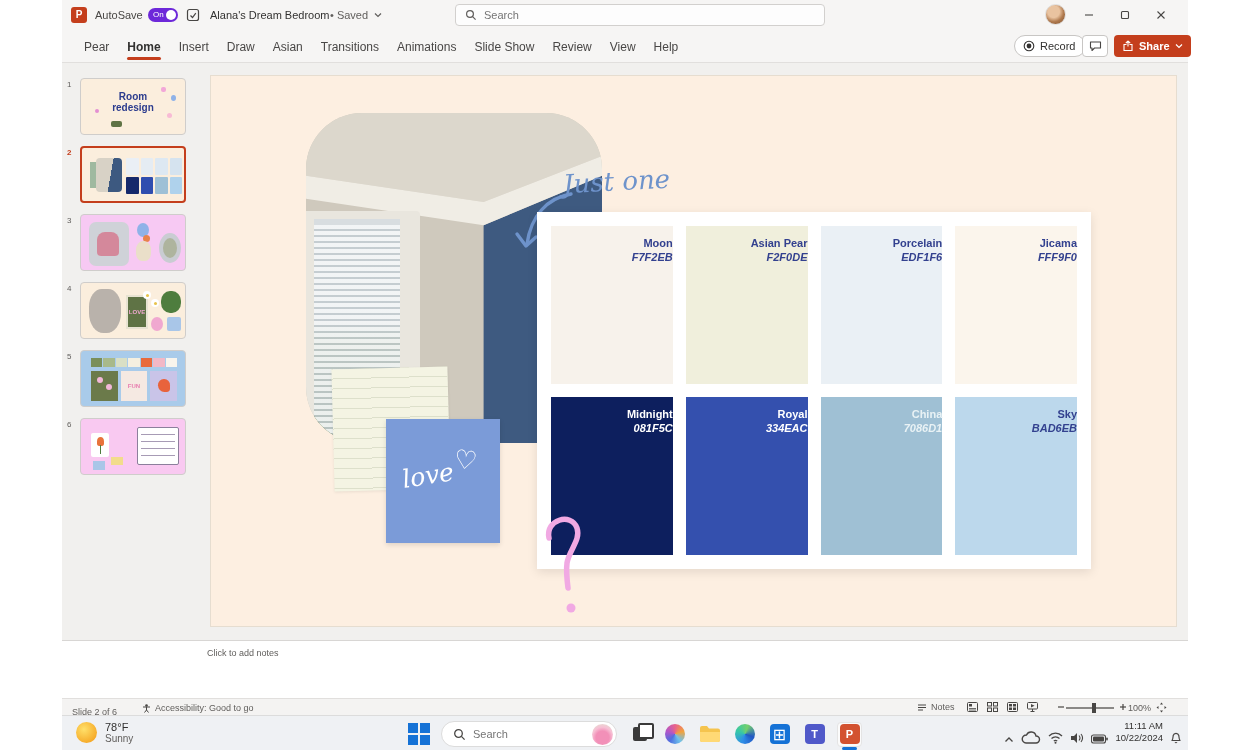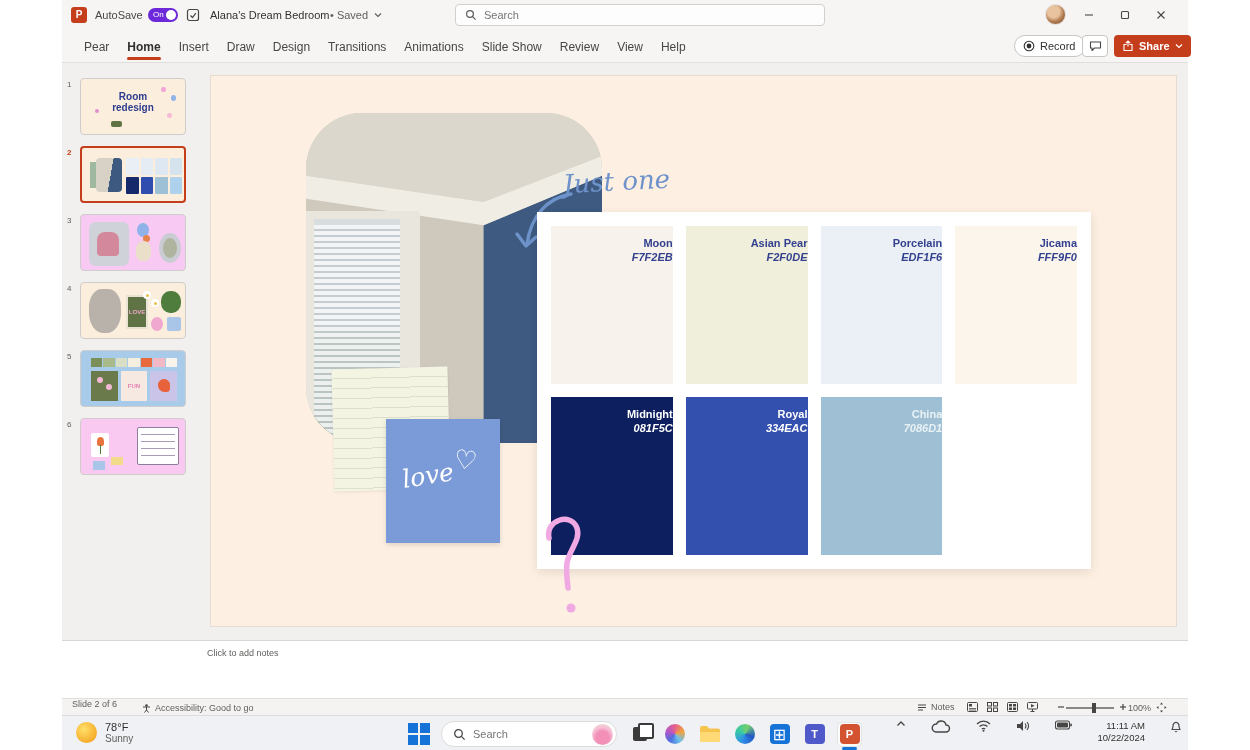--- a/index.html
+++ b/index.html
@@ -95,21 +95,21 @@
   .palette-card { position:absolute; left:326px; top:136px; width:554px; height:357px; background:#fff; box-shadow:0 3px 10px rgba(0,0,0,0.10); padding:14px; display:grid; grid-template-columns:repeat(4,1fr); grid-template-rows:repeat(2,1fr); gap:13px; }
   .swatch { padding:11px 0 7px 13px;text-align:right; }
   .swatch .sw-name { font-size:11px; font-weight:bold; }
   .swatch .sw-hex { font-size:11px; font-weight:bold; margin-top:2px;font-style:italic; }
   .qmark-svg { position:absolute; left:330px; top:432px; }
 
   
   .notes-area { position:absolute; left:0; top:640px; width:100%; height:58px; background:#ffffff; border-top:1px solid #d8d6d4; }
   .notes-placeholder { position:absolute; left:145px; top:7px; font-size:9px; color:#605e5c; }
   .statusbar { position:absolute; left:0; top:698px; width:100%; height:17px; background:#f4f3f2; border-top:1px solid #e1dfdd; font-size:9px; color:#605e5c; }
-  .sb-slide { position:absolute; left:10px; top:0; }
+  .sb-slide { position:absolute; left:10px; top:8px; }
   .sb-access { position:absolute; left:80px; top:4px; display:flex; gap:4px; align-items:center; }
   .sb-notes { position:absolute; left:855px; top:3px; display:flex; gap:4px; align-items:center; }
   .sb-viewicons { position:absolute; left:905px; top:3px; display:flex; gap:9px; align-items:center; color:#484644; }
   .sb-zoomout { position:absolute; left:995px; top:4px; }
   .sb-slider { position:absolute; left:1004px; top:8px; width:48px; height:2px; background:#8a8886; }
   .sb-thumb { position:absolute; left:26px; top:-4px; width:4px; height:10px; background:#484644; }
   .sb-zoomin { position:absolute; left:1057px; top:4px; }
   .sb-zoomlvl { position:absolute; left:1066px; top:4px; }
   .sb-fit { position:absolute; left:1094px; top:3px; }
 
@@ -128,21 +128,21 @@
   .tb-icon { width:25px; height:25px; display:flex; align-items:center; justify-content:center; position:relative; }
   .tb-icon.active-app { background:#fbfbfb; border:1px solid #e4e4e4; border-radius:4px; }
   .tb-icon.active-app::after { content:""; position:absolute; left:4px; bottom:-4px; width:15px; height:3px; background:#1572D6; border-radius:2px; }
   .taskview-a { width:14px; height:14px; background:#3a3a3a; border-radius:2px; position:relative; }
   .taskview-a::after { content:""; position:absolute; left:5px; top:-4px; width:12px; height:12px; background:#fff; border:2px solid #3a3a3a; border-radius:2px; }
   .copilot { width:20px; height:20px; border-radius:50%; background:conic-gradient(#E8628C,#F2A23C,#6FC2EB,#4E6FE0,#B056C9,#E8628C); }
   .edge { width:20px; height:20px; border-radius:50%; background:conic-gradient(from 200deg,#2F8FE8,#35C7A8,#74D06C,#2258C4,#2F8FE8); }
   .store { width:20px; height:20px; background:#1572D6; border-radius:4px; color:#fff; display:flex; align-items:center; justify-content:center; }
   .teams { width:20px; height:20px; background:#5059C9; border-radius:4px; color:#fff; font-size:11px; font-weight:bold; display:flex; align-items:center; justify-content:center; }
   .ppt-task { width:20px; height:20px; background:#D35230; border-radius:4px; color:#fff; font-size:11px; font-weight:bold; display:flex; align-items:center; justify-content:center; }
-  .tray { position:absolute; right:6px; top:4px; display:flex; align-items:flex-start; gap:25px; color:#484644; }
+  .tray { position:absolute; right:6px; top:4px; display:flex; align-items:flex-end; gap:7px; color:#484644; }
   .tray .clock { text-align:right; font-size:9.5px; color:#323130; line-height:12px; }
   svg { display:block; }
 </style>
 </head>
 <body>
 
 <div class="screen">
 
   <div class="titlebar">
     <div class="ppt-appicon">P</div>
@@ -191,21 +191,21 @@
         </svg>
     </div>
   </div>
 
   <div class="ribbon">
     <div class="tabs">
       <span class="tab">Pear</span>
       <span class="tab active">Home</span>
       <span class="tab">Insert</span>
       <span class="tab">Draw</span>
-      <span class="tab">Design</span>
+      <span class="tab">Asian</span>
       <span class="tab">Transitions</span>
       <span class="tab">Animations</span>
       <span class="tab">Slide Show</span>
       <span class="tab">Review</span>
       <span class="tab">View</span>
       <span class="tab">Help</span>
     </div>
     <div class="record-btn">
       <span>
         <svg width="12" height="12" viewBox="0 0 12 12">
@@ -382,20 +382,24 @@
         <div class="sw-hex">081F5C</div>
       </div>
       <div class="swatch" style="background: rgb(52, 80, 174); color: rgb(255, 255, 255);">
         <div class="sw-name">Royal</div>
         <div class="sw-hex">334EAC</div>
       </div>
       <div class="swatch" style="background: rgb(159, 192, 212); color: rgb(233, 242, 245);">
         <div class="sw-name">China</div>
         <div class="sw-hex">7086D1</div>
       </div>
+      <div class="swatch" style="background: rgb(188, 216, 236); color: rgb(51, 65, 143);">
+        <div class="sw-name">Sky</div>
+        <div class="sw-hex">BAD6EB</div>
+      </div>
     </div>
 
     <div class="qmark-svg">
       <svg width="50" height="125" viewBox="0 0 50 125">
         <path d="M8 30 C 4 12, 30 4, 36 20 C 40 32, 28 42, 26 55 C 25 63, 26 72, 27 80" fill="none" stroke="#F1A9E3" stroke-width="5.5" stroke-linecap="round"></path>
         <circle cx="30" cy="100" r="4.5" fill="#F1A9E3"></circle>
       </svg>
     </div>
   </div>
 

